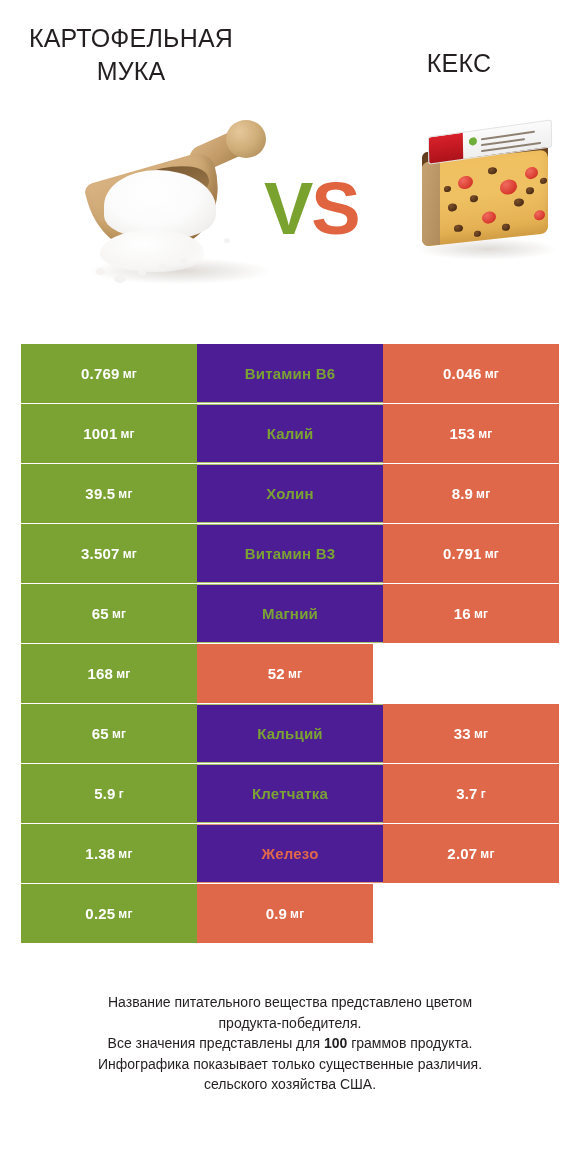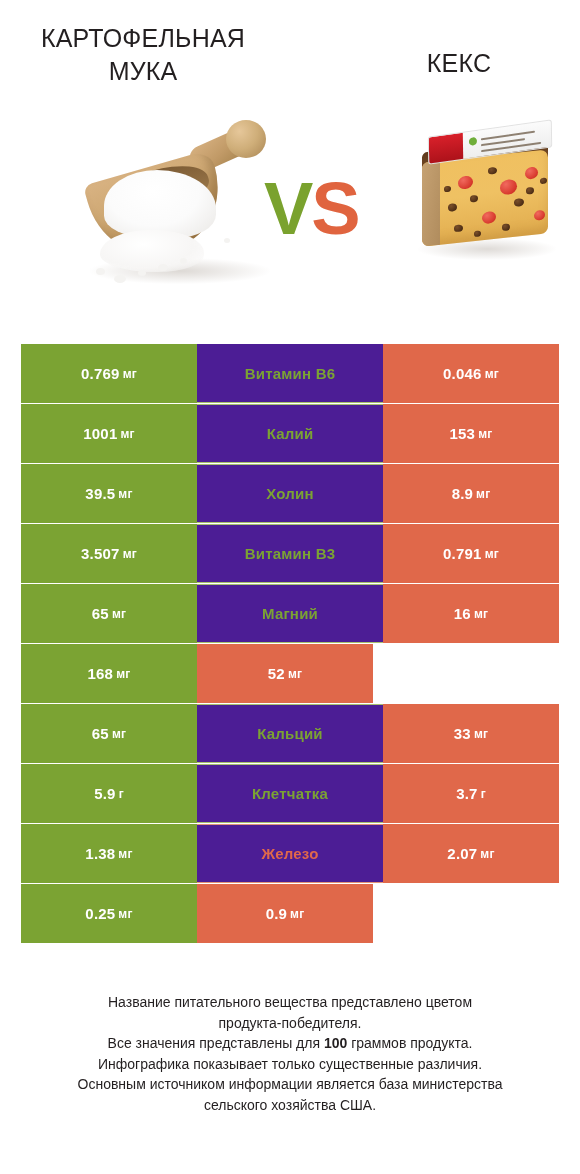--- a/index.html
+++ b/index.html
@@ -31,21 +31,21 @@
   .prod-title {
     position: absolute;
     text-align: center;
     font-size: 25px;
     line-height: 33px;
     font-weight: 400;
     letter-spacing: .2px;
     color: #231f20;
     text-transform: uppercase;
   }
-  .prod-title.left  { left: 14px;  top: 22px; width: 258px; }
+  .prod-title.left  { left: 2px;  top: 22px; width: 258px; }
   .prod-title.right { left: 352px; top: 47px; width: 214px; }
 
   
   .hero {
     position: absolute;
     top: 110px; left: 0;
     width: 528px;
     height: 210px;
     margin-left: 28px;
   }
@@ -453,17 +453,16 @@
         </div>
     </div>
 
   </div>
 
   <div class="footer">
     <span class="fline">Название питательного вещества представлено цветом</span>
     <span class="fline">продукта-победителя.</span>
     <span class="fline"><span>Все значения представлены для </span><span class="b">100</span><span> граммов продукта.</span></span>
     <span class="fline">Инфографика показывает только существенные различия.</span>
-    <span class="fline">Основным источником информации является база министерства</span>
     <span class="fline">сельского хозяйства США.</span>
   </div>
 
 </div>
 
 </body></html>

